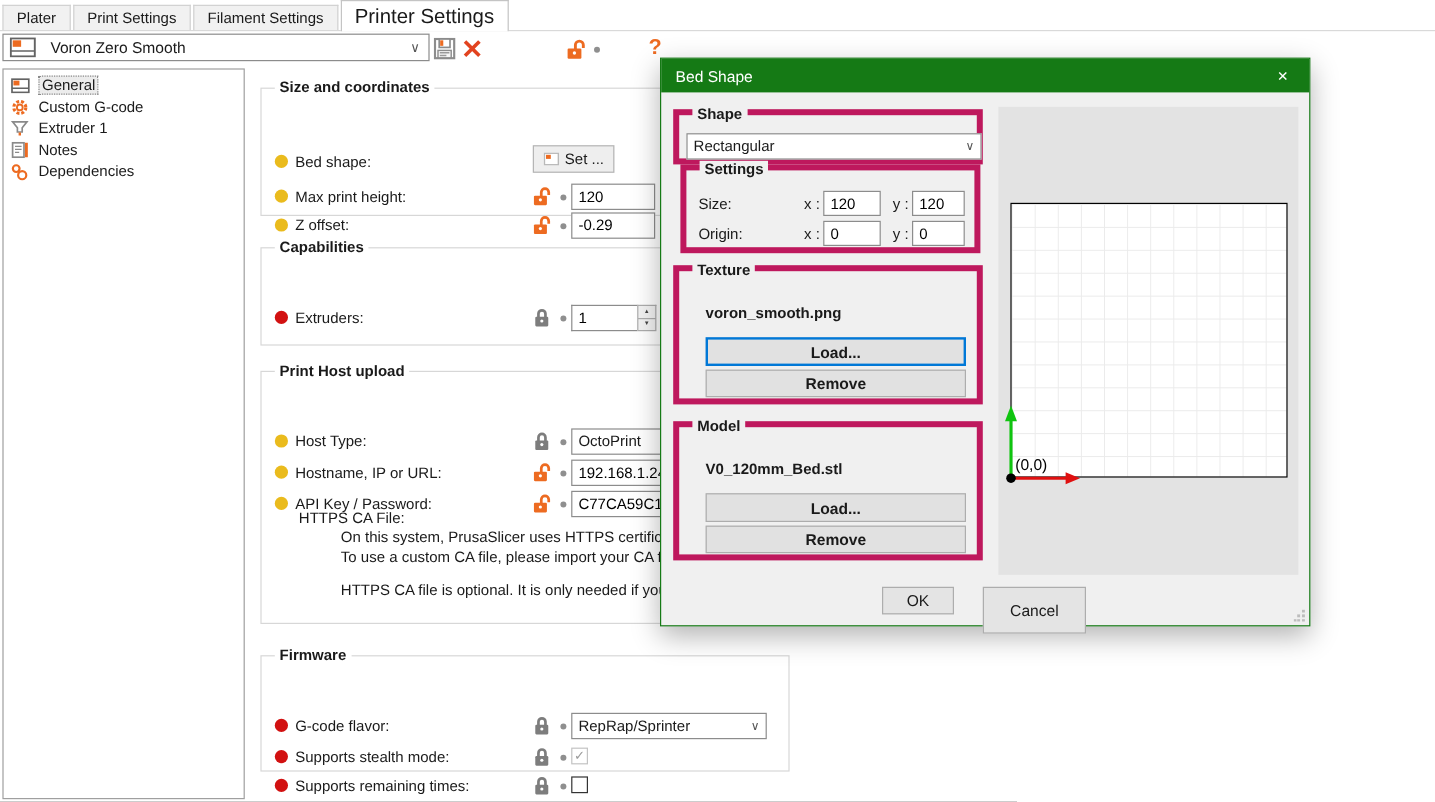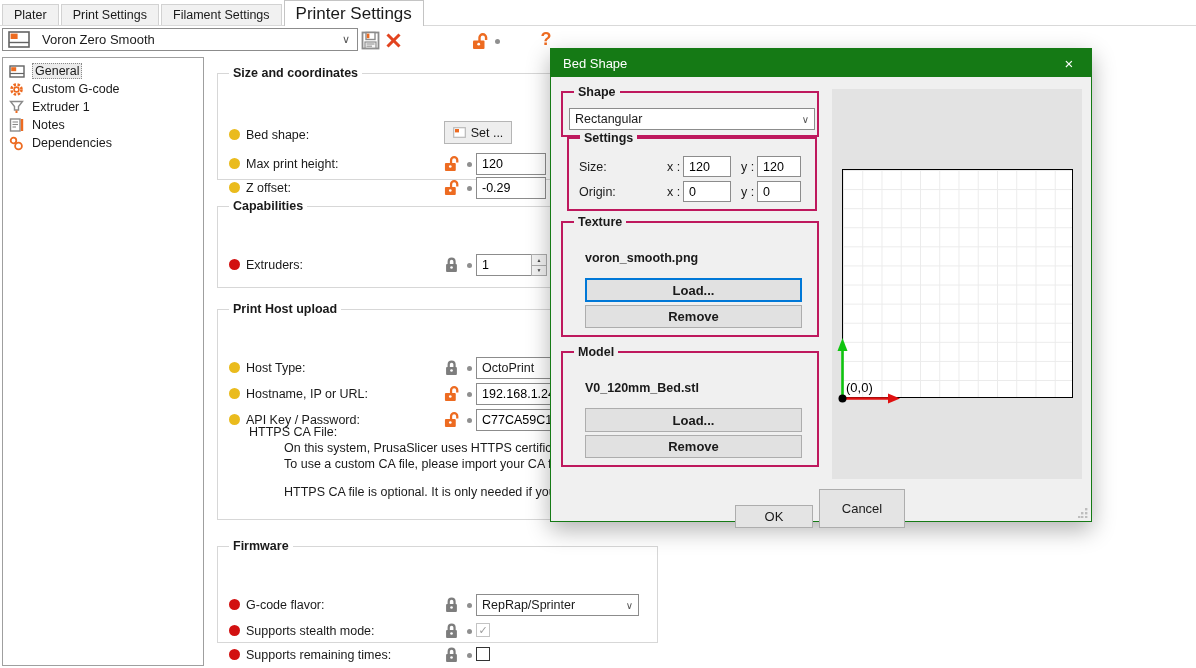--- a/index.html
+++ b/index.html
@@ -67,21 +67,21 @@
            gap:5px; cursor:pointer; font-size:12.5px;}
 
   
   .dialog{ position:absolute; left:550px; top:48px; width:542px; height:474px;
            background:#f0f0f0; border:1px solid #157a15; box-shadow:0 8px 22px rgba(0,0,0,.3);
            z-index:10;}
   .dlg-title{ position:absolute; left:0; top:0; width:100%; height:28px; background:#157a15;
               color:#fff; font-size:13px; display:flex; align-items:center; padding-left:12px;}
   .dlg-close{ position:absolute; right:0; top:0; width:44px; height:28px; color:#fff;
               font-size:15px; display:flex; align-items:center; justify-content:center; cursor:pointer;}
-  .dgroup{ position:absolute; border:2px solid #be185d;}
+  .dgroup{ position:absolute; border:5px solid #be185d;}
   .dgroup .gtitle{ background:#f0f0f0;}
   .dbtn{ position:absolute; background:#e1e1e1; border:1px solid #adadad; font-size:13px;
          display:flex; align-items:center; justify-content:center; cursor:pointer;
          font-weight:bold;}
   .dbtn.focused{ border:2px solid #0078d7;}
   .dbtn.dlgbtn{ font-weight:normal; background:#e4e4e4;}
   .fname{ position:absolute; font-weight:bold; white-space:nowrap;}
   .xy-lbl{ position:absolute; top:4px;}
   .xy-in{ position:absolute; height:21px; border:1px solid #8c8c8c; background:#fff;
           font:12.5px "Liberation Sans", sans-serif; padding:1px 5px;}
@@ -418,21 +418,21 @@
       <span class="gtitle">Model</span>
       <span class="fname" style="left:22px;top:28px">V0_120mm_Bed.stl</span>
       <div class="dbtn" style="left:22px;top:55px;width:217px;height:24px">
         <span>Load...</span>
       </div>
       <div class="dbtn" style="left:22px;top:82px;width:217px;height:23px">
         <span>Remove</span>
       </div>
     </div>
 
-    <div class="dbtn dlgbtn" style="left:184px;top:456px;width:78px;height:23px">
+    <div class="dbtn dlgbtn" style="left:184px;top:440px;width:60px;height:23px">
       <span>OK</span>
     </div>
     <div class="dbtn dlgbtn" style="left:268px;top:440px;width:86px;height:39px">
       <span>Cancel</span>
     </div>
 
     <div class="preview">
       <div class="bed"></div>
       <svg class="axes" width="250" height="390">
         <line x1="10.5" y1="307" x2="10.5" y2="260" stroke="#0fc40f" stroke-width="2.6"></line>

